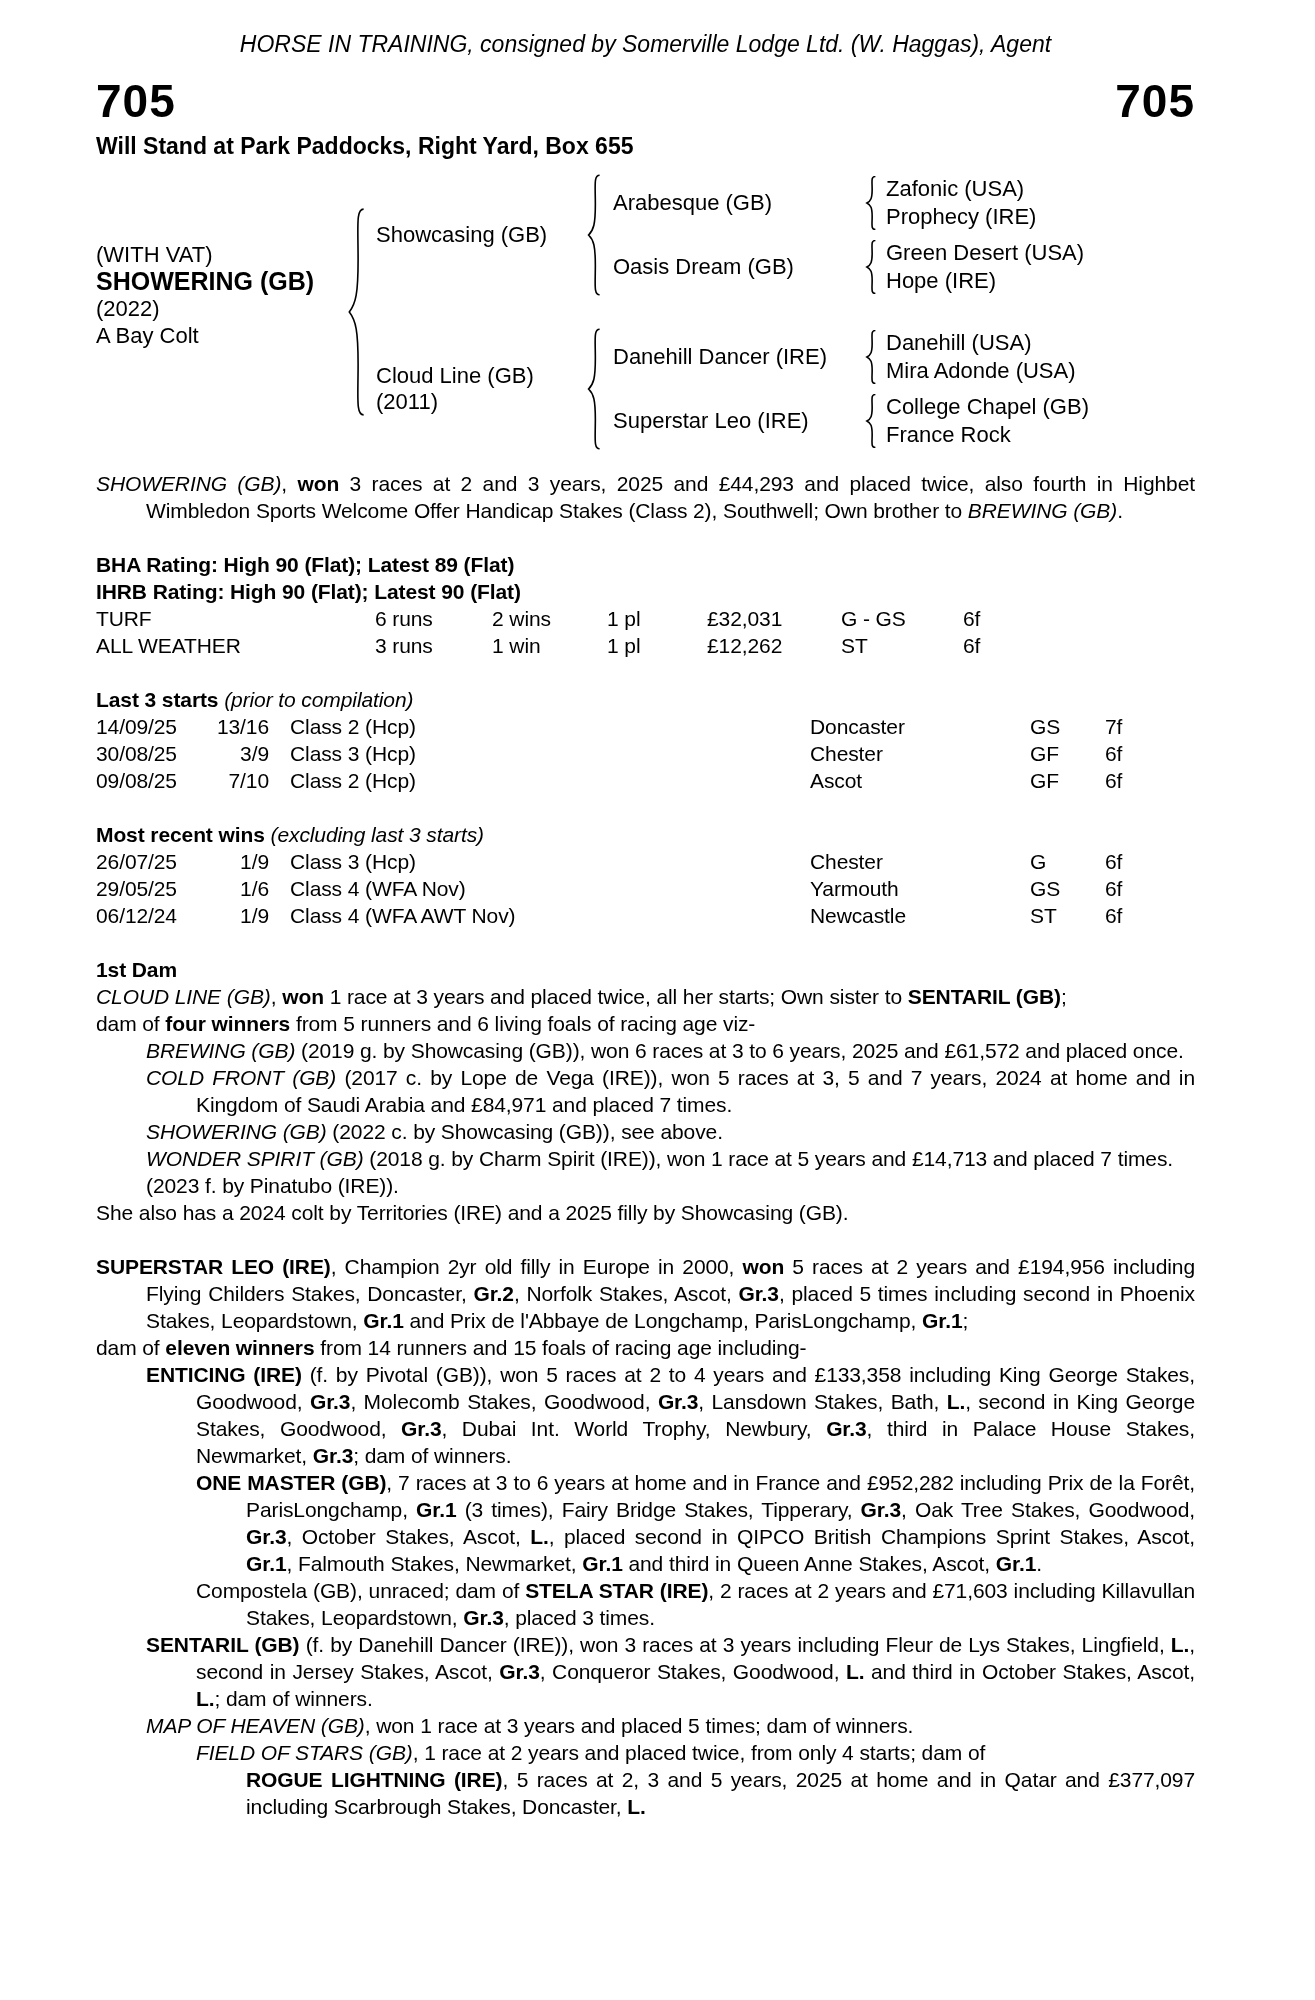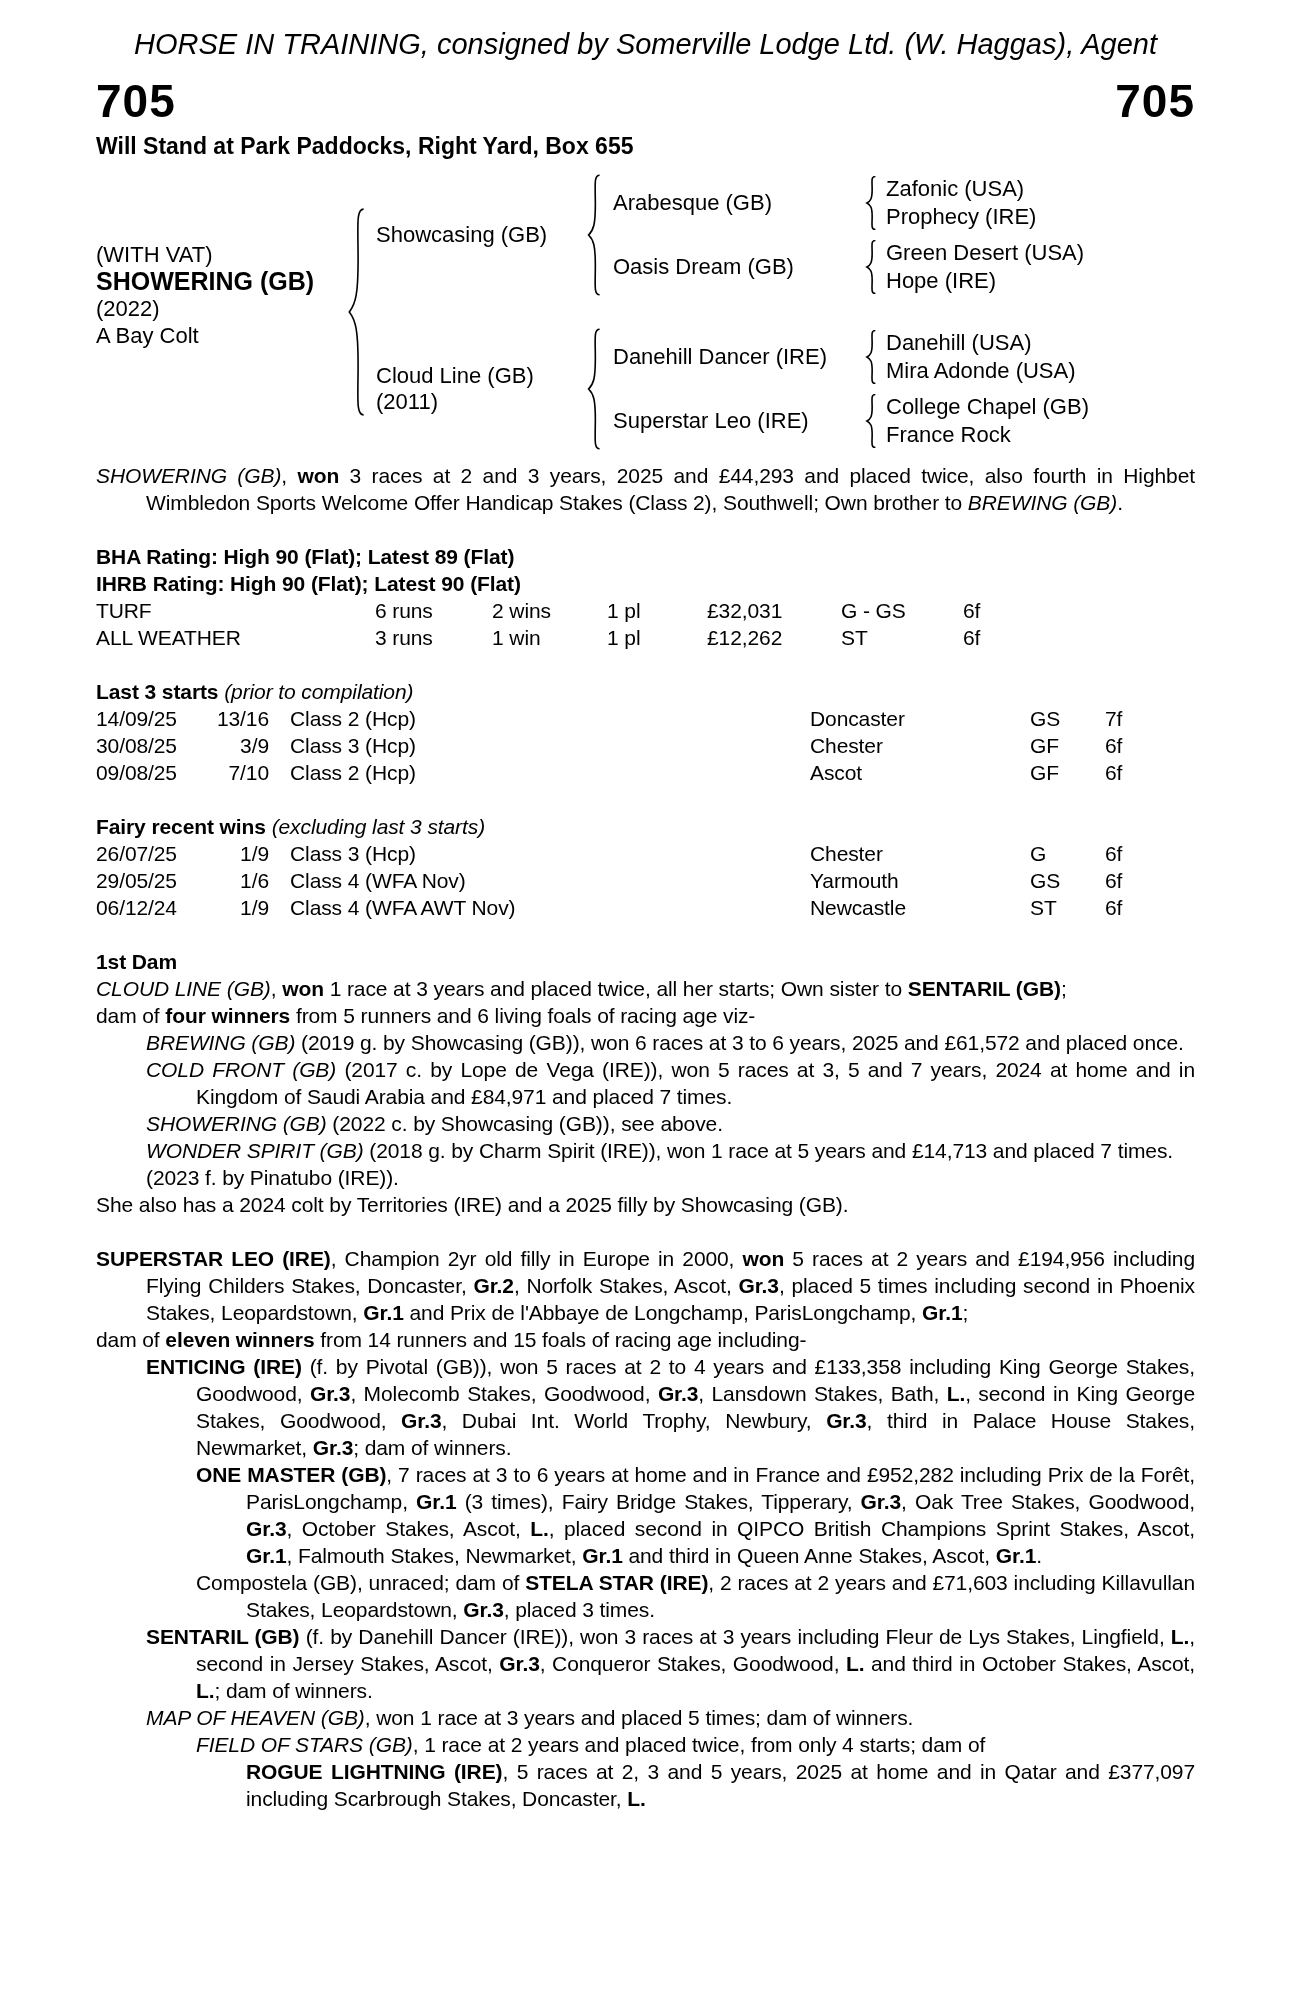--- a/index.html
+++ b/index.html
@@ -5,21 +5,21 @@
   html,body{margin:0;padding:0;background:#ffffff;}
   body{
     width:1315px;height:2000px;overflow:hidden;
     font-family:"Liberation Sans","DejaVu Sans",sans-serif;
     color:#000;
     -webkit-font-smoothing:antialiased;
   }
   .page{padding:30px 120px 0 96px;width:1099px;}
 
   
-  .consign{font-style:italic;font-size:29px;text-align:center;line-height:28px;}
+  .consign{font-style:italic;font-size:23px;text-align:center;line-height:28px;}
   .lot-row{display:flex;justify-content:space-between;align-items:flex-start;margin-top:17px;}
   .lot-num{font-size:46px;font-weight:bold;line-height:52px;letter-spacing:1px;}
   .stand{font-weight:bold;font-size:23px;margin-top:6px;line-height:27px;}
 
   
   .pedigree{display:flex;align-items:center;margin-top:14px;height:276px;}
   .ped-info{width:250px;font-size:22px;line-height:27px;align-self:center;margin-top:-34px;}
   .ped-name{font-weight:bold;font-size:25px;}
   .ped-col{display:flex;flex-direction:column;justify-content:space-between;height:100%;}
   .ped-group{display:flex;align-items:center;}
@@ -39,21 +39,21 @@
   
   .bodytext{font-size:21px;line-height:27px;letter-spacing:-0.1px;}
   p{margin:0;text-align:justify;}
   .hang0{padding-left:50px;text-indent:-50px;}
   .hang1{padding-left:100px;text-indent:-50px;}
   .hang2{padding-left:150px;text-indent:-50px;}
   .flat0{padding-left:0;}
   .flat3{padding-left:150px;}
   .s-b{font-weight:bold;}
   .s-i{font-style:italic;}
-  .race-para{margin-top:12px;}
+  .race-para{margin-top:20px;}
 
   .sec{margin-top:27px;}
   .bold-line{font-weight:bold;}
   .sec-head{font-weight:bold;}
   .subtitle{font-weight:normal;font-style:italic;}
 
   
   .stats-row{display:grid;grid-template-columns:279px 117px 115px 100px 103px 31px 122px 1fr;}
   .stats-row .earn{}
 
@@ -219,21 +219,21 @@
         <span class="pos">7/10</span>
           <span></span>
         <span>Class 2 (Hcp)</span>
         <span>Ascot</span>
         <span>GF</span>
         <span>6f</span>
       </div>
     </div>
 
     <div class="sec">
-      <div><span class="sec-head">Fairy recent wins</span> <span class="subtitle">(excluding last 3 starts)</span></div>
+      <div><span class="sec-head">Most recent wins</span> <span class="subtitle">(excluding last 3 starts)</span></div>
       <div class="race-row">
         <span>26/07/25</span>
         <span class="pos">1/9</span>
           <span></span>
         <span>Class 3 (Hcp)</span>
         <span>Chester</span>
         <span>G</span>
         <span>6f</span>
       </div>
       <div class="race-row">

